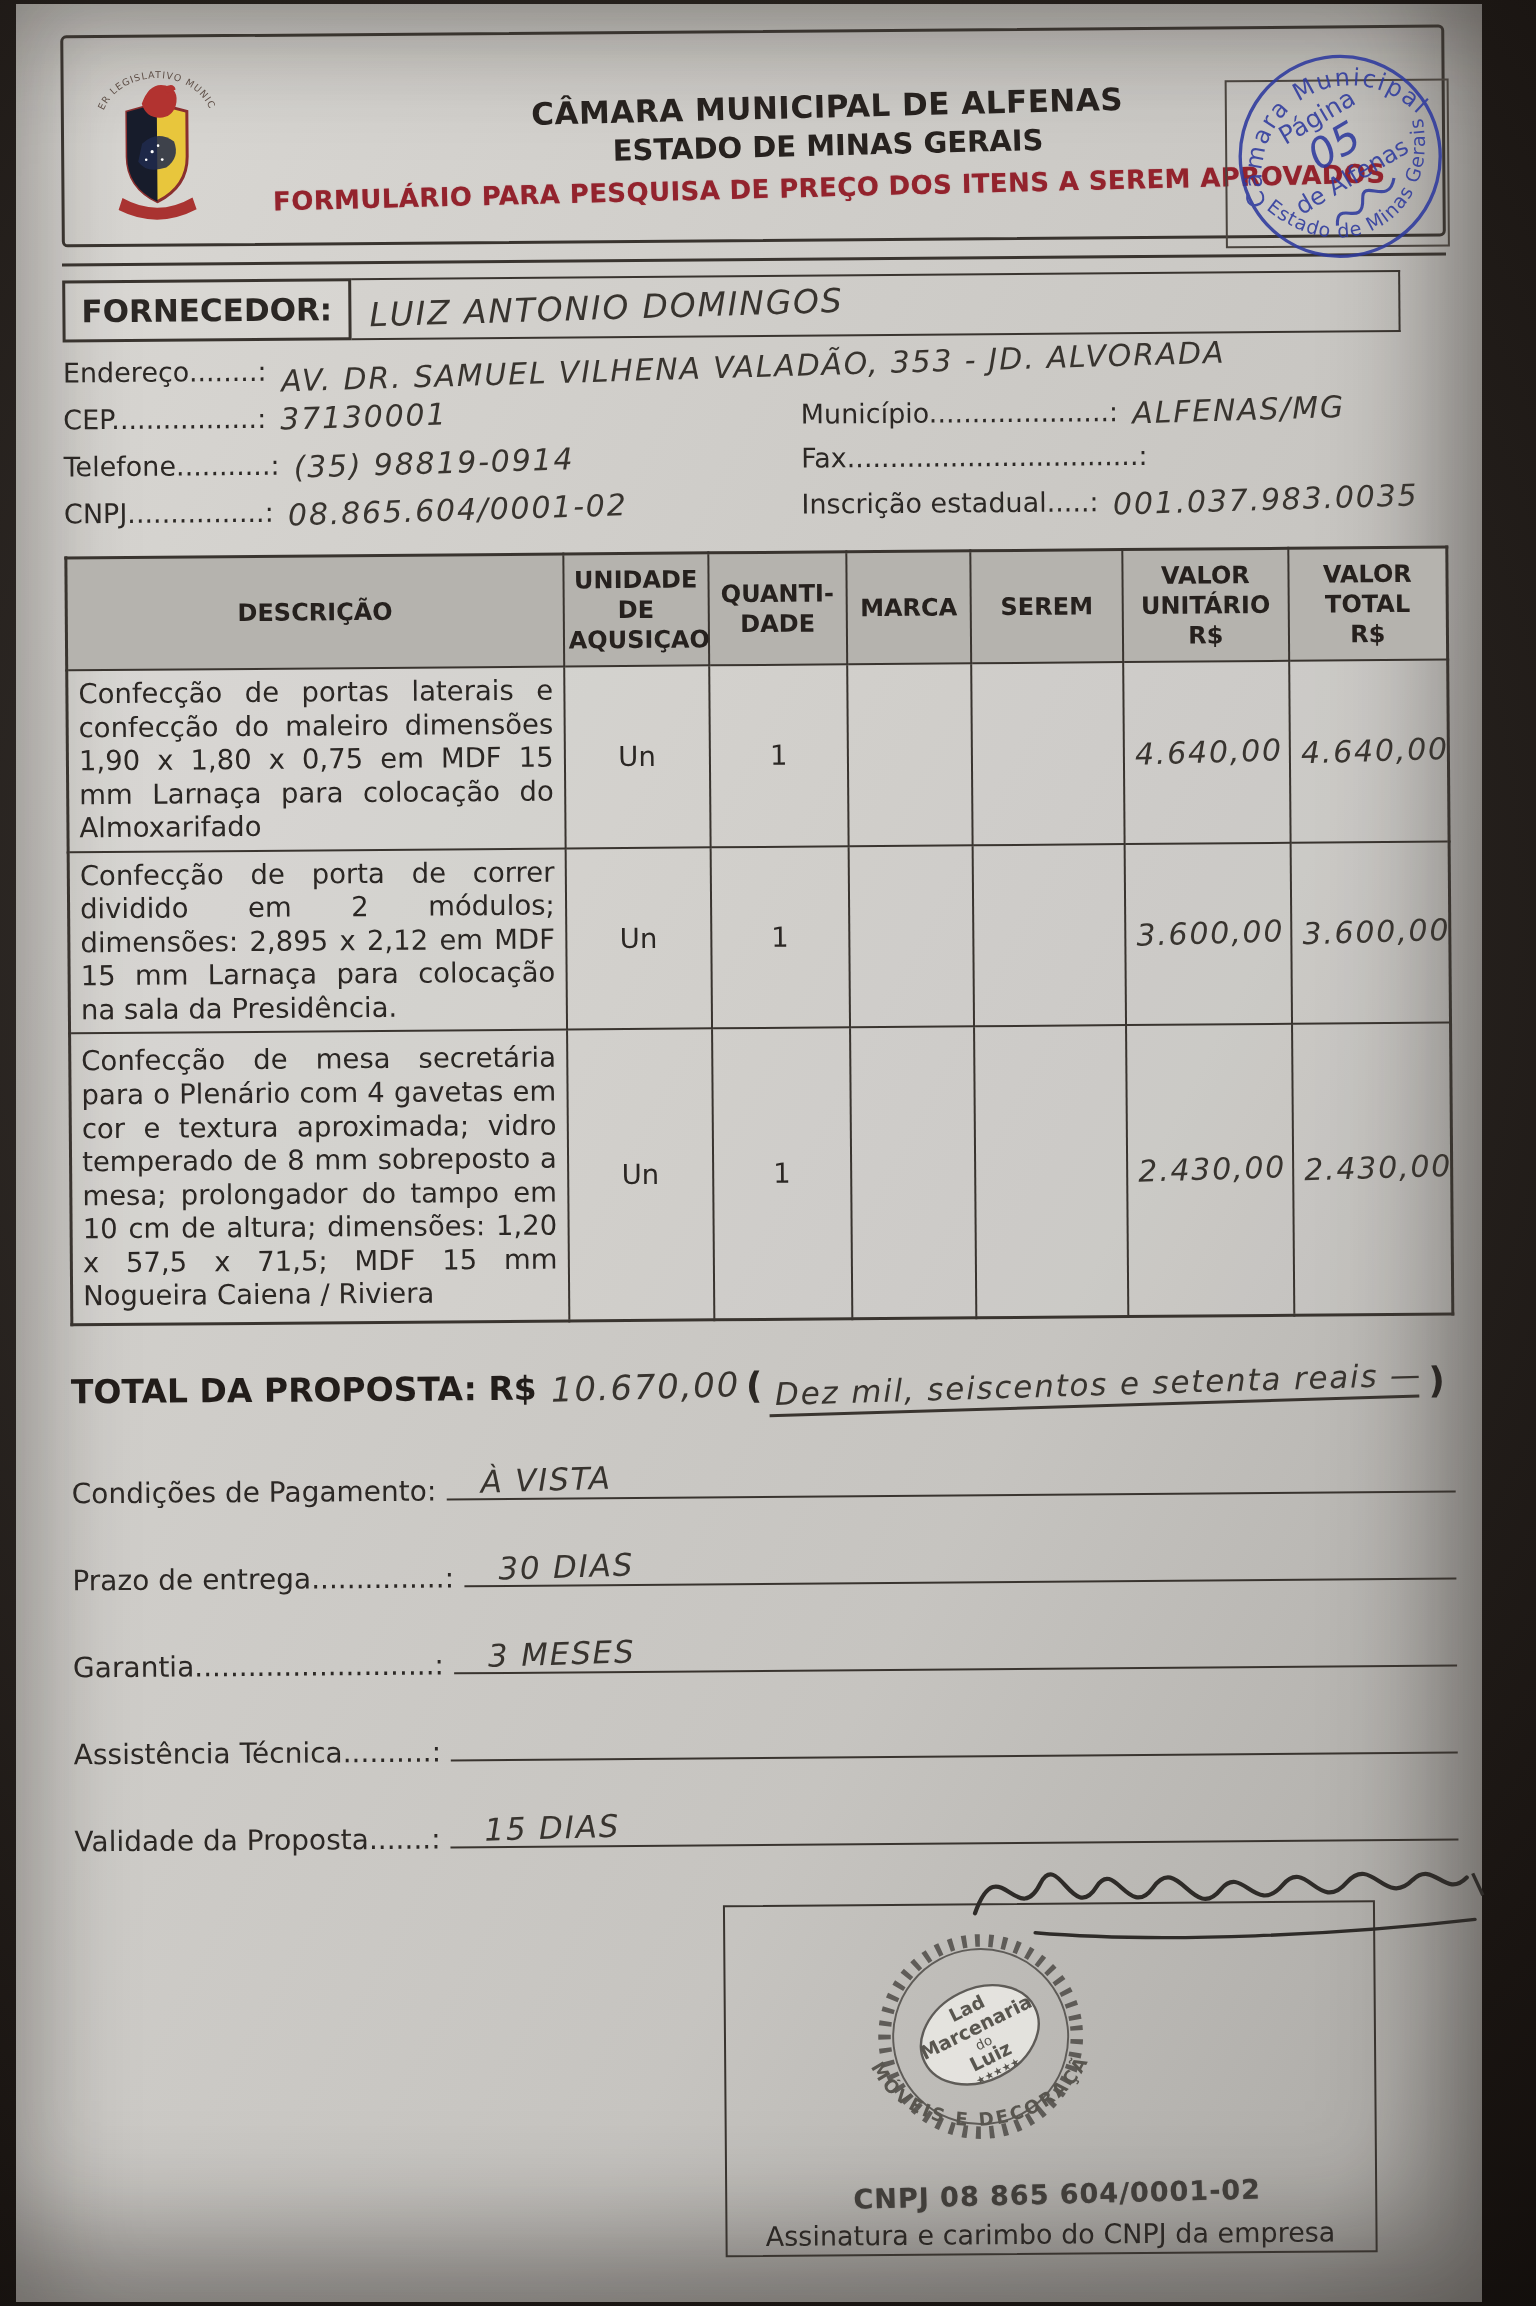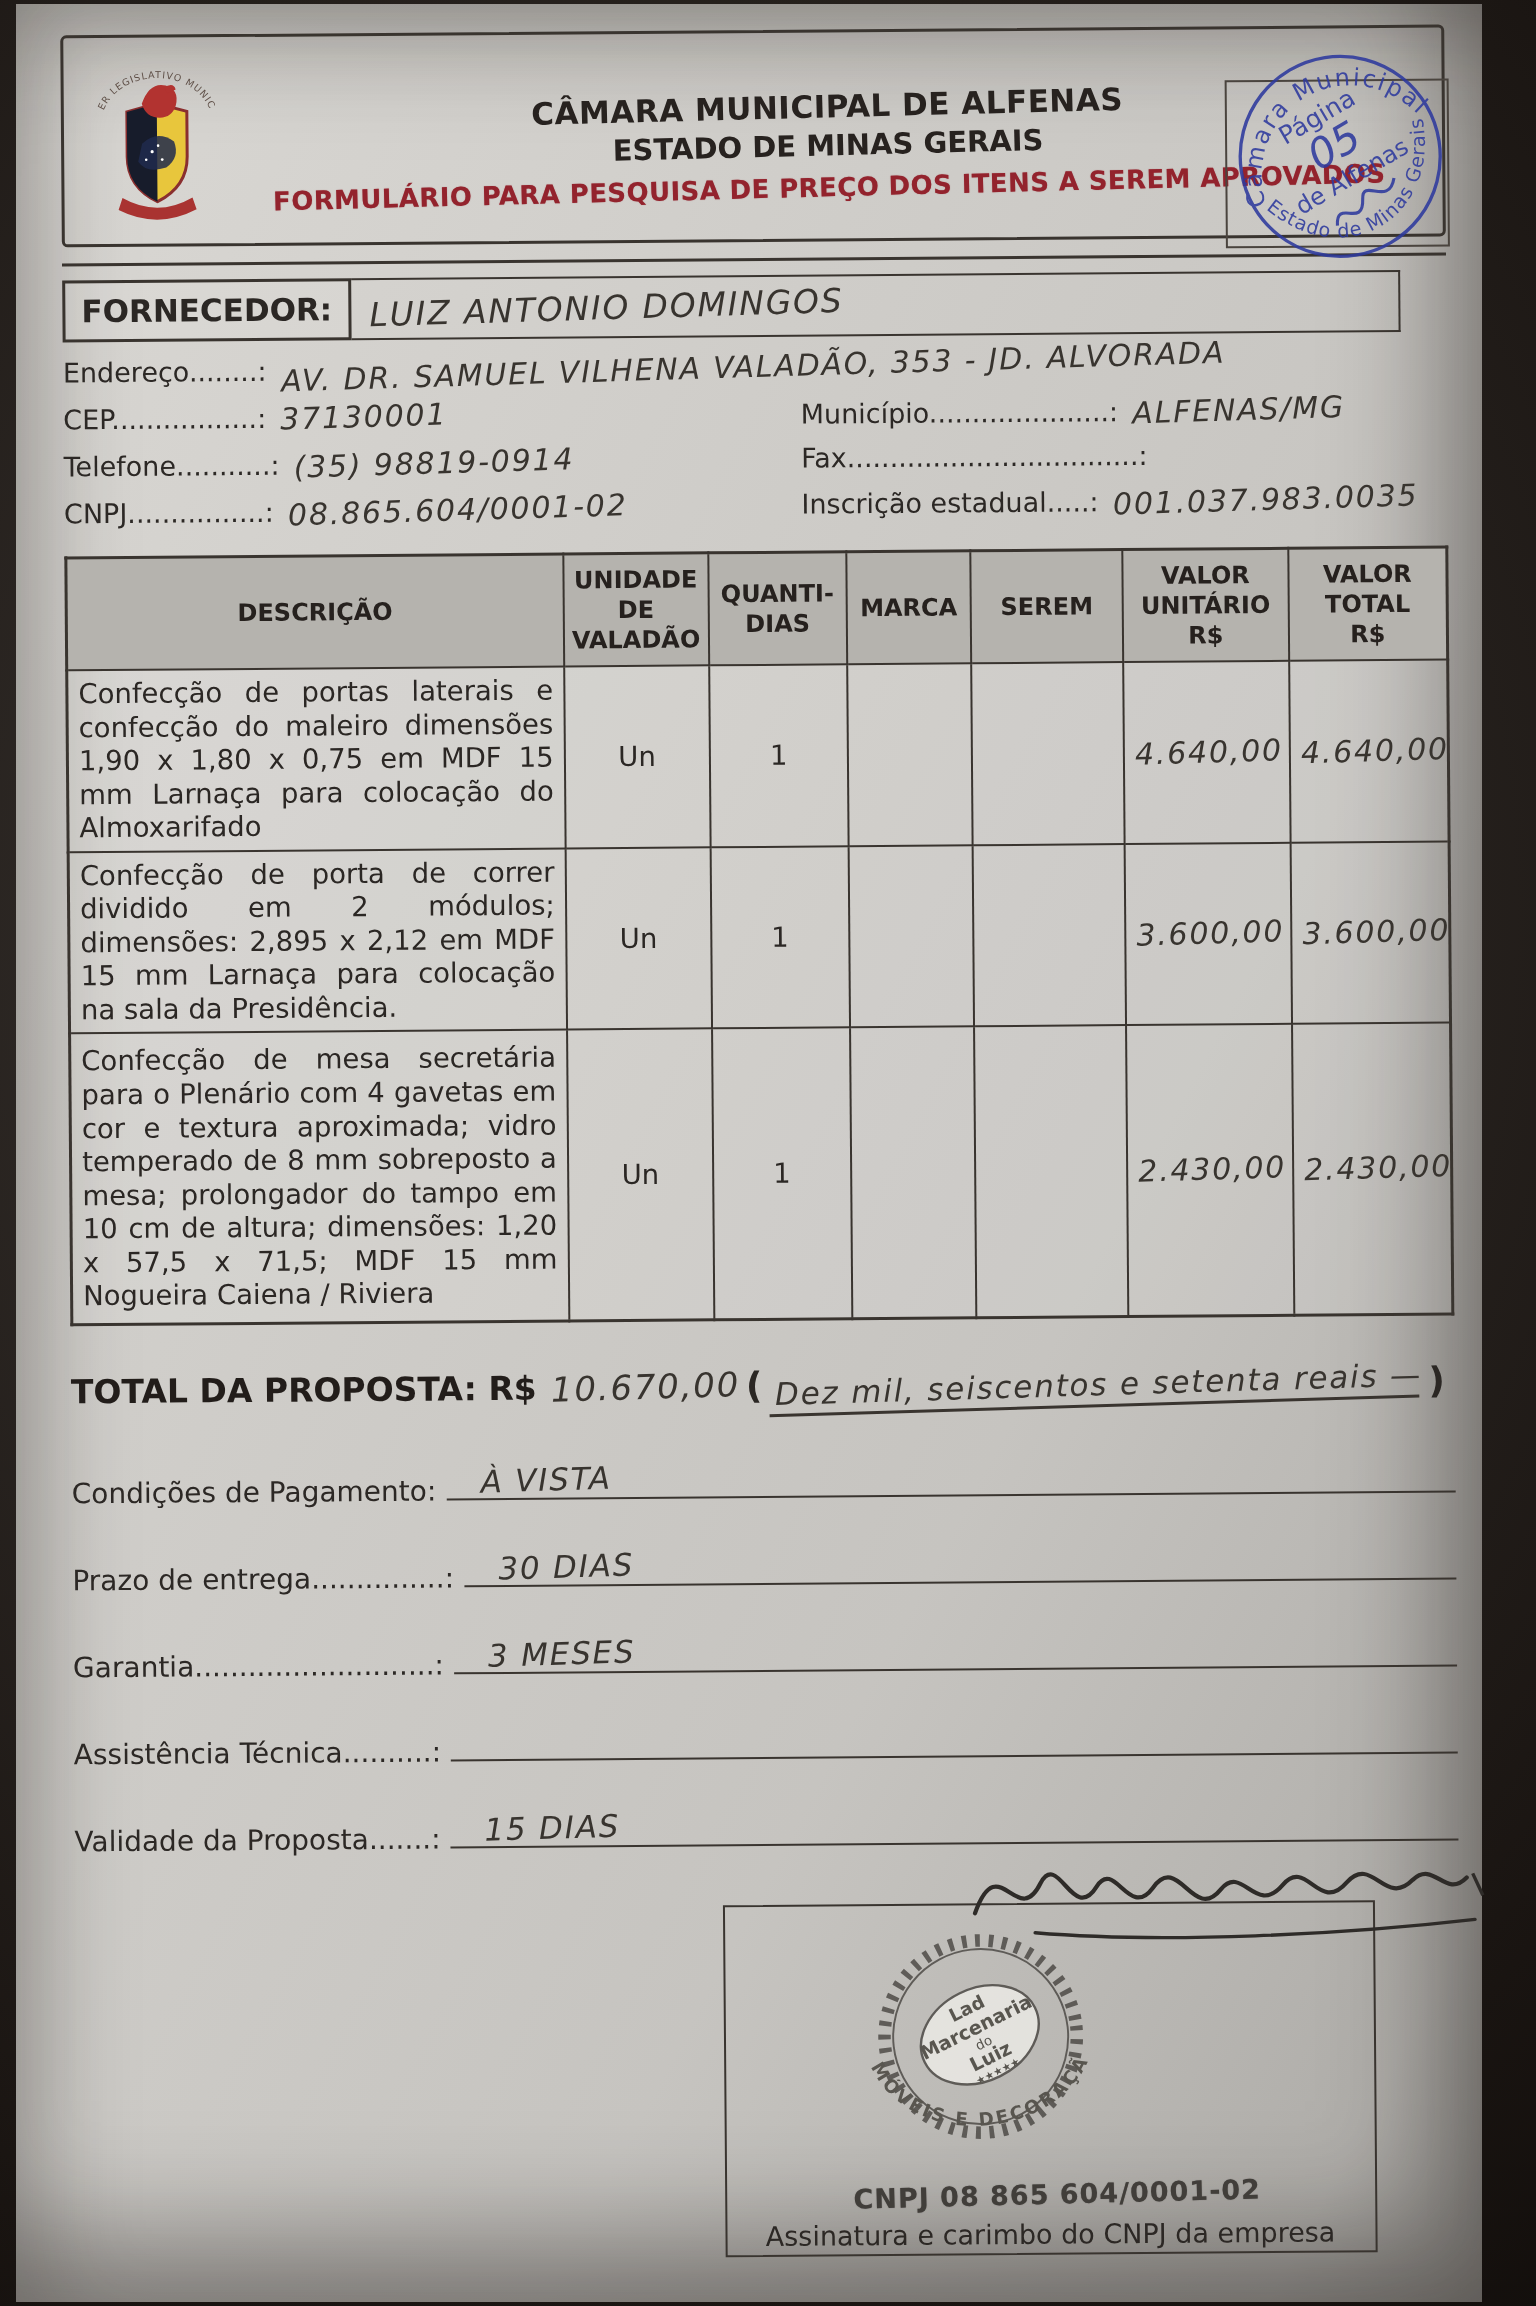--- a/index.html
+++ b/index.html
@@ -200,23 +200,23 @@
           <col style="width:9%">
             <col style="width:11%">
             <col style="width:12%">
             <col style="width:11.5%">
         </colgroup>
         <thead>
           <tr>
             <th>DESCRIÇÃO</th>
             <th>UNIDADE
 DE
-VALADÃO</th>
+AQUSIÇAO</th>
             <th>QUANTI-
-DIAS</th>
+DADE</th>
             <th>MARCA</th>
             <th>SEREM</th>
             <th>VALOR
 UNITÁRIO
 R$</th>
             <th>VALOR
 TOTAL
 R$</th>
           </tr>
         </thead>

